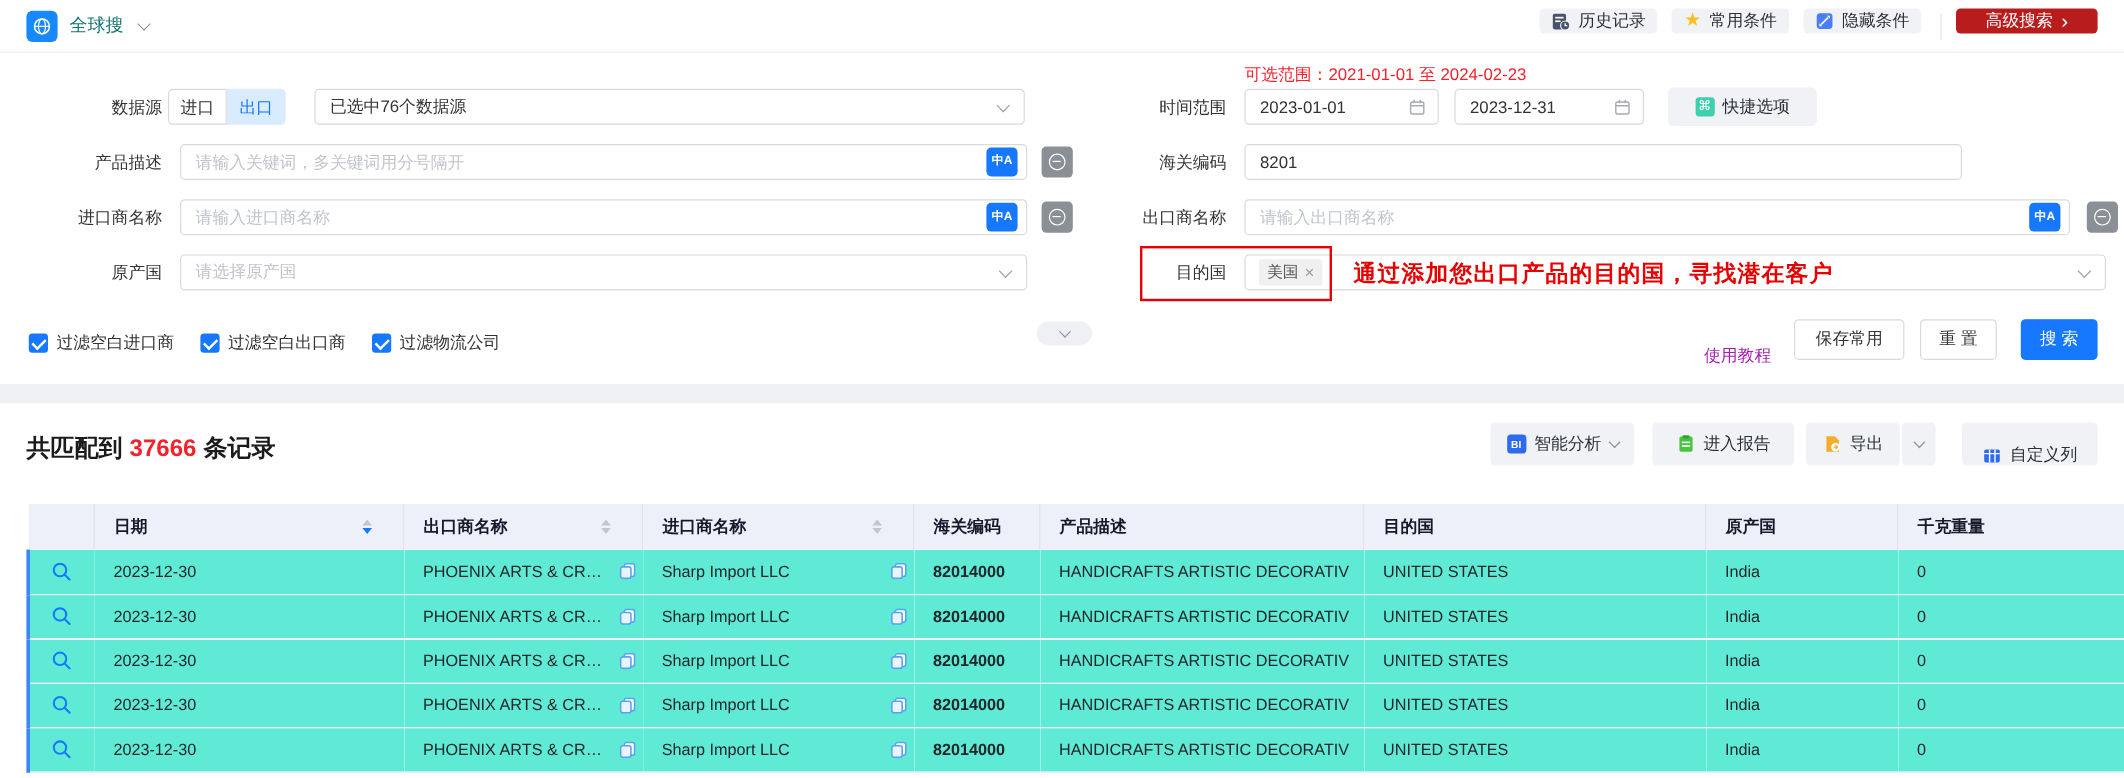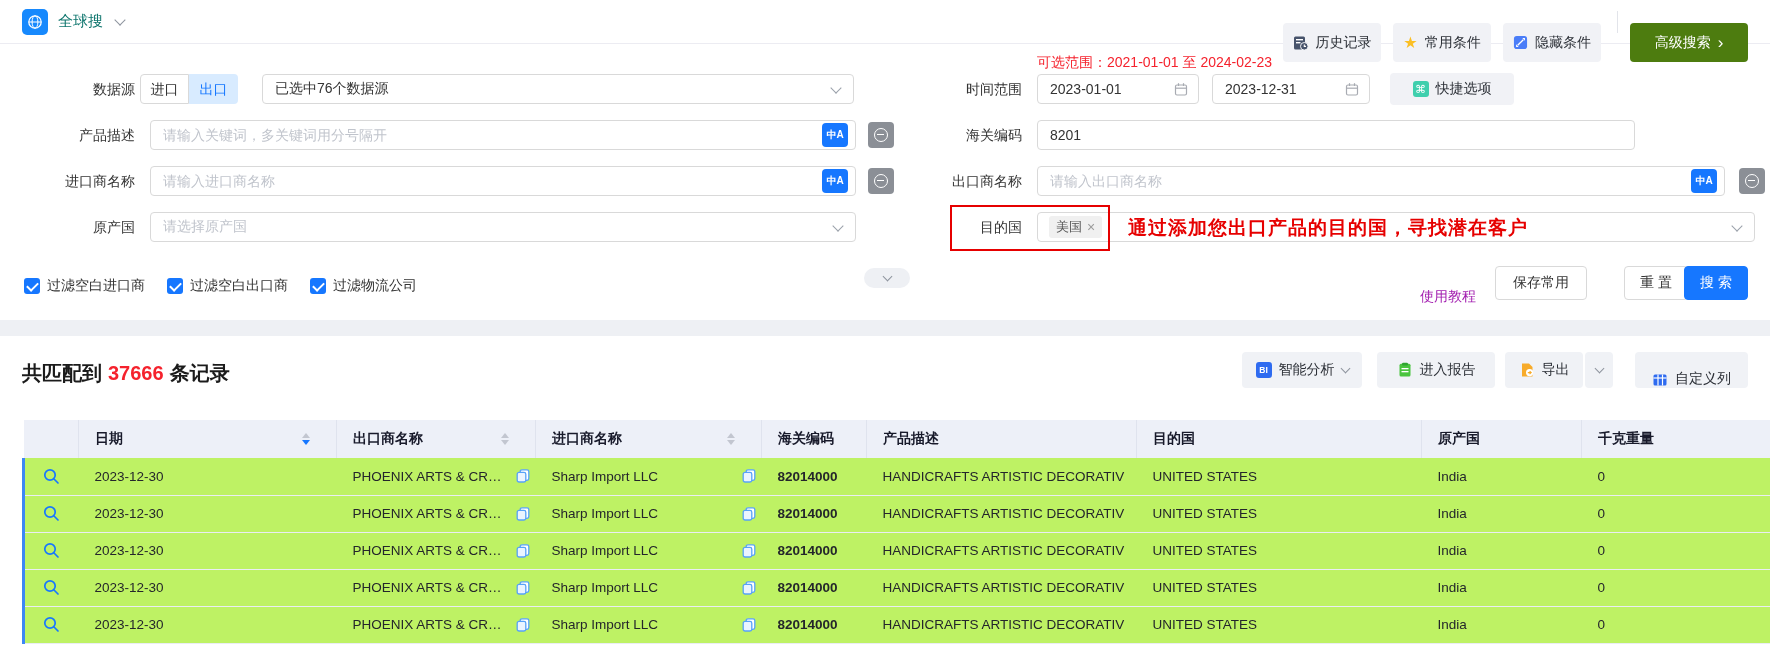--- a/index.html
+++ b/index.html
@@ -6,26 +6,26 @@
   html,body { background:#fff; }
   body { font-family:"Liberation Sans","DejaVu Sans",sans-serif; }
   #app { position:relative; width:1770px; height:648px; background:#fff; overflow:hidden; }
 
   
   #topbar { position:absolute; left:0; top:0; width:1770px; height:44px; background:#fff; border-bottom:1px solid #ececf2; }
   #logo { position:absolute; left:22px; top:9px; width:26px; height:26px; background:#1789fd; border-radius:5px; display:flex; align-items:center; justify-content:center; }
   #app-title { position:absolute; left:58px; top:12px; font-size:15px; font-weight:500; color:#0f766e; }
   .mini-caret { display:inline-block; width:8px; height:8px; border-right:1.5px solid #8e949e; border-bottom:1.5px solid #8e949e; transform:rotate(45deg); }
   #title-caret { position:absolute; left:116px; top:16px; }
-  .tb-btn { position:absolute; top:23px; height:39px; background:#f1f2f6; border-radius:4px; display:flex; align-items:center; justify-content:center; gap:7px; font-size:14px; color:#2b2f36; cursor:pointer; }
+  .tb-btn { position:absolute; top:7px; height:21px; background:#f1f2f6; border-radius:4px; display:flex; align-items:center; justify-content:center; gap:7px; font-size:14px; color:#2b2f36; cursor:pointer; }
   #btn-history { left:1283px; width:98px; }
   #btn-favorites { left:1393px; width:98px; }
   #btn-hide { left:1503px; width:98px; }
   #tb-divider { position:absolute; left:1617px; top:11px; width:1px; height:22px; background:#e2e4ea; }
-  #btn-advanced { left:1630px; width:118px; background:#4d7c0f; color:#fff; font-weight:500; }
+  #btn-advanced { left:1630px; width:118px; background:#b91c1c; color:#fff; font-weight:500; }
   #btn-advanced .arrow { font-size:17px; line-height:14px; }
   .star-icon { color:#fbbf24; font-size:16px; line-height:16px; }
 
   
   .flabel { position:absolute; width:125px; text-align:right; font-size:14px; color:#333; line-height:30px; }
   .l-col { left:10px; } .r-col { left:897px; }
   .input, .selectbox, .datebox { position:absolute; height:30px; border:1px solid #d9d9d9; border-radius:4px; background:#fff; font-size:14px; color:#333; }
   input.input { padding:0 12px; outline:none; }
   input.input::placeholder { color:#c0c4cc; }
   .pad-icon { padding-right:44px; }
@@ -57,21 +57,21 @@
   .cb { width:16px; height:16px; background:#1677ff; border-radius:3px; position:relative; cursor:pointer; }
   .cb::after { content:""; position:absolute; left:5px; top:2px; width:5px; height:9px; border-right:2px solid #fff; border-bottom:2px solid #fff; transform:rotate(45deg); }
   .filter-item .fl { font-size:14px; color:#333; }
 
   #collapse-pill { position:absolute; left:864px; top:268px; width:46px; height:20px; background:#eef0f4; border-radius:10px; display:flex; align-items:center; justify-content:center; cursor:pointer; }
   #collapse-pill .mini-caret { width:7px; height:7px; margin-top:-3px; }
 
   #link-tutorial { position:absolute; left:1420px; top:288px; font-size:14px; color:#a21caf; cursor:pointer;font-family:Liberation Mono, monospace; }
   .form-btn { position:absolute; top:266px; height:34px; border:1px solid #d9d9d9; border-radius:4px; background:#fff; font-size:14px; color:#333; display:flex; align-items:center; justify-content:center; cursor:pointer; }
   #btn-save { left:1495px; width:92px; }
-  #btn-reset { left:1600px; width:64px;margin-left:24px; }
+  #btn-reset { left:1600px; width:64px; }
   #btn-search { left:1684px; width:64px; background:#1677ff; border-color:#1677ff; color:#fff; }
 
   #panel-gap { position:absolute; left:0; top:320px; width:1770px; height:16px; background:#eef0f4; }
 
   
   #summary { position:absolute; left:22px; top:360px; font-size:20px; font-weight:700; color:#1b1b1b; }
   #summary .cnt { color:#f5222d; padding:0 6px; }
   .res-btn { position:absolute; top:352px; height:36px; background:#f0f2f6; border-radius:4px; display:flex; align-items:center; justify-content:center; gap:7px; font-size:14px; color:#2b2f36; cursor:pointer; }
   #btn-analysis { left:1242px; width:120px; }
   #btn-report { left:1377px; width:118px; }
@@ -84,21 +84,21 @@
   #table-wrap { position:absolute; left:22px; top:420px; width:1748px; }
   #records-table { border-collapse:collapse; table-layout:fixed; width:1748px; }
   #records-table thead th { height:38px; background:#edf0f8; border-right:1px solid #dfe3ee; font-size:14px; font-weight:700; color:#181a2b; text-align:left; padding:0; }
   #records-table thead th:last-child { border-right:none; }
   .hflex { display:flex; align-items:center; justify-content:space-between; padding:0 26px 0 16px; }
   .hflex.nosort { padding-right:8px; }
   .sorter { display:flex; flex-direction:column; gap:2px; }
   .tri-up { width:0; height:0; border-left:4px solid transparent; border-right:4px solid transparent; border-bottom:5px solid #c2c6d0; }
   .tri-down { width:0; height:0; border-left:4px solid transparent; border-right:4px solid transparent; border-top:5px solid #c2c6d0; }
   .tri-down.on { border-top-color:#1677ff; }
-  #records-table tbody td { height:37px; border-bottom:1px solid #eaedf4; font-size:13.5px; color:#24262b; padding:0 6px 0 16px; white-space:nowrap; overflow:hidden; background:#bef264; }
+  #records-table tbody td { height:37px; border-bottom:1px solid #eaedf4; font-size:13.5px; color:#24262b; padding:0 6px 0 16px; white-space:nowrap; overflow:hidden; background:#5eead4; }
   #records-table tbody td.action { padding:0; border-left:3px solid #3d87f5; text-align:center; }
   .hs { color:#f5222d; font-weight:700; }
   .cellflex { display:flex; align-items:center; justify-content:space-between; }
   .cellflex .ctext { overflow:hidden; text-overflow:ellipsis; }
   .copy { display:inline-flex; margin-left:6px; cursor:pointer; flex:none; }
   .row-search { display:inline-flex; cursor:pointer; vertical-align:middle; }
 </style>
 </head>
 <body>
 

